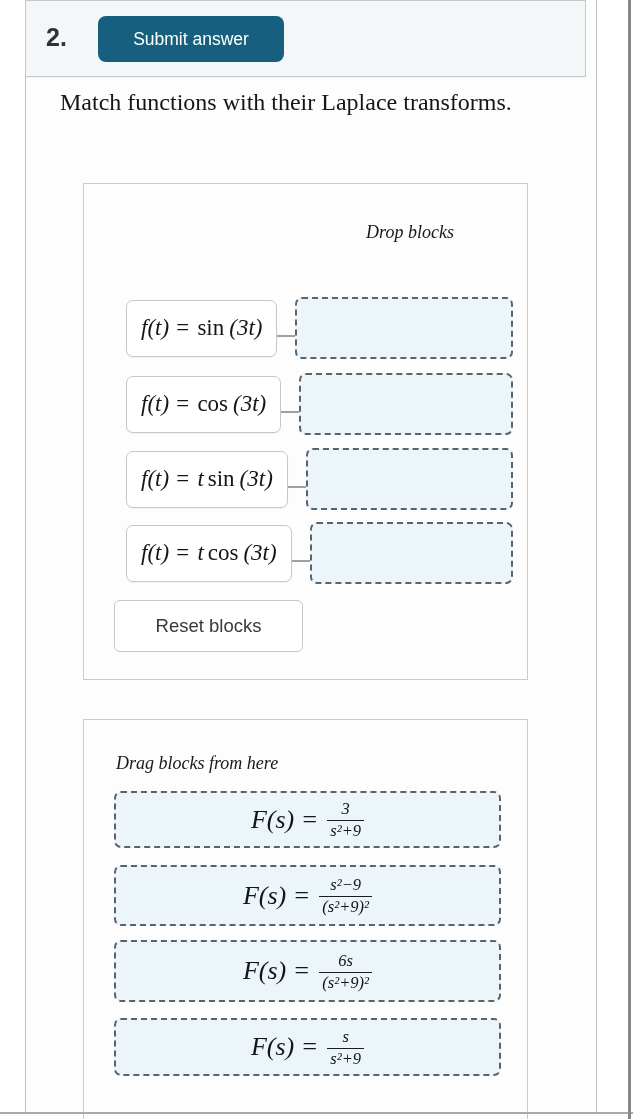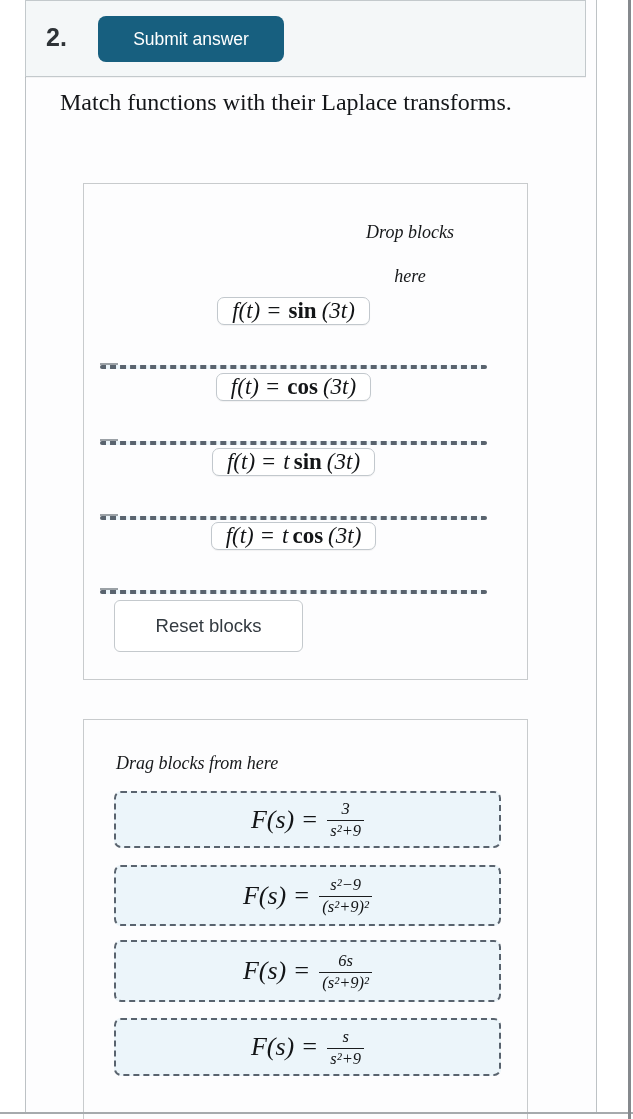--- a/index.html
+++ b/index.html
@@ -65,22 +65,22 @@
     font-size: 18px; color: #16181a;
   }
   .drop-header {
     position: absolute; left: 235px; top: 26px; width: 182px;
     text-align: center; line-height: 44px;
   }
   .drag-header { position: absolute; left: 32px; top: 33px; }
 
   
   .match-row {
-    position: absolute; left: 16px; width: 387px; height: 62px;
-    display: flex; align-items: stretch; flex-direction: column;
+    position: absolute; left: 42px; width: 387px; height: 62px;
+    display: flex; align-items: stretch;
   }
   .fn-box {
     align-self: center; height: 57px;
     display: flex; align-items: center;
     padding: 0 14px; background: #ffffff;
     border: 1px solid #c2c8cd; border-radius: 7px;
     box-shadow: 0 1px 1px rgba(0,0,0,0.05);
     white-space: nowrap;
   }
   .connector {
@@ -93,21 +93,21 @@
   }
 
   
   .math {
     font-family: "Liberation Serif", serif;
     font-size: 23px; color: #131517;
   }
   .math .it { font-style: italic; }
   .math .rm { font-style: normal; }
   .math .coef:not(:empty) { margin-right: 4px; }
-  .math .fnname { margin-right: 5px; font-weight: bold; }
+  .math .fnname { margin-right: 5px; }
   .math .pre { margin-right: 7px; }
 
   
   .reset-btn {
     position: absolute; left: 30px; top: 416px; width: 189px; height: 52px;
     background: #ffffff; border: 1px solid #c4c9cd; border-radius: 6px;
     font-family: "Liberation Sans", sans-serif; font-size: 18.5px; color: #333a40;
     display: flex; align-items: center; justify-content: center;
     cursor: pointer;
   }
@@ -145,21 +145,20 @@
   <div class="qheader">
     <div class="qnumber">2.</div>
     <button class="submit-btn">Submit answer</button>
   </div>
 
   <div class="question-text">Match functions with their Laplace transforms.</div>
 
   <div class="panel panel-drop">
     <div class="drop-header serif-italic">
       <div>Drop blocks</div>
-      <div>here</div>
     </div>
 
     <div class="match-row" style="top:113px;">
       <div class="fn-box math it">
         <span class="pre it">f(t) =</span>
         <span class="coef it"></span>
         <span class="fnname rm">sin</span>
         <span class="it">(3t)</span>
       </div>
       <div class="connector"></div>

